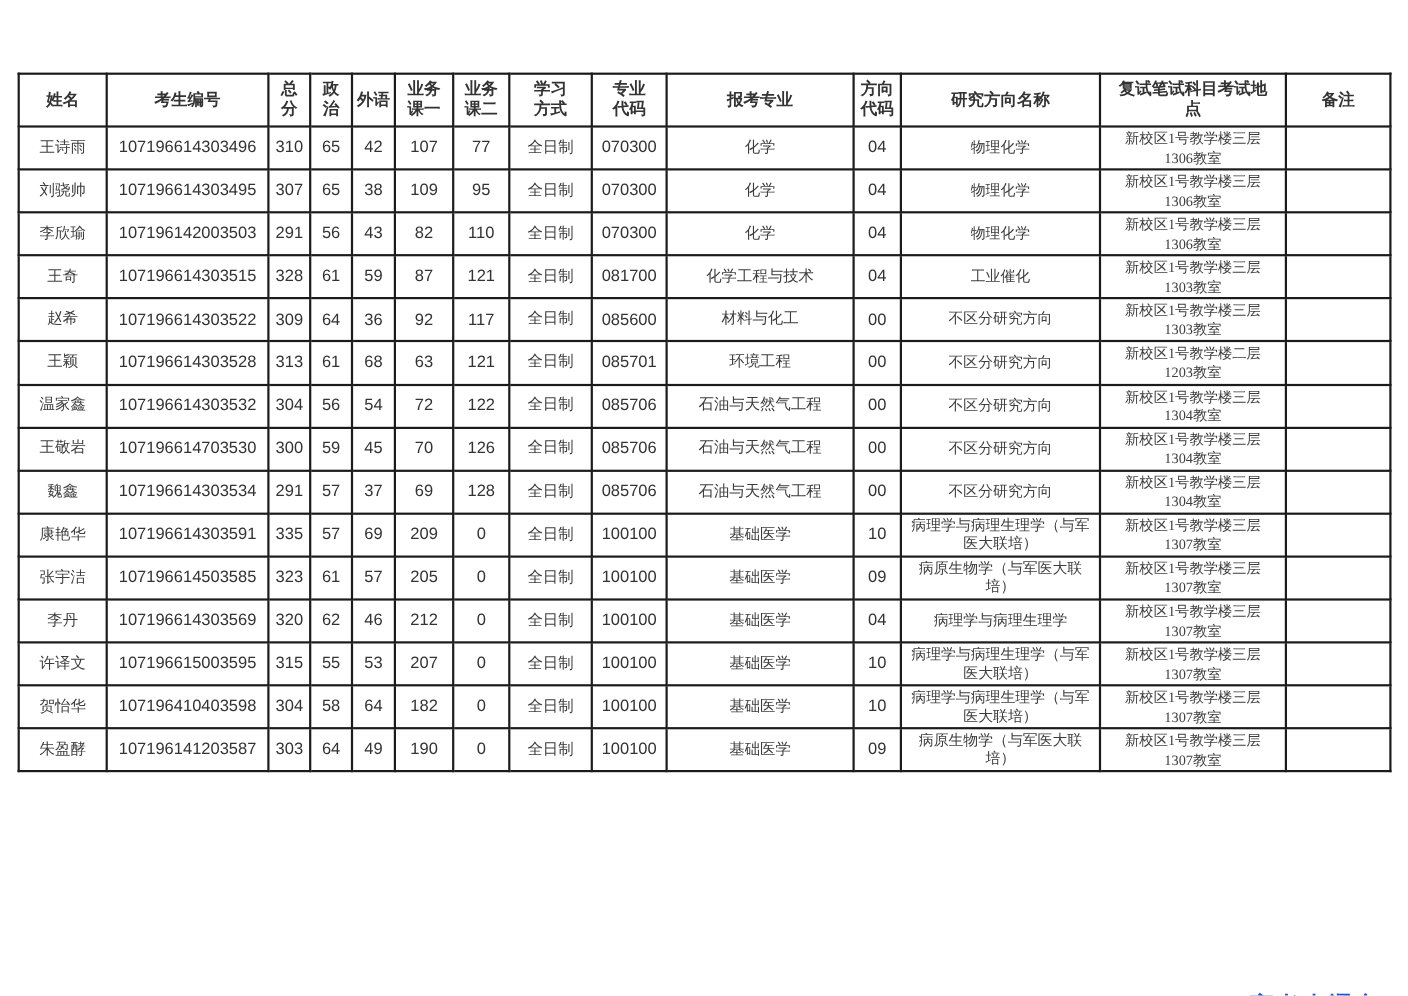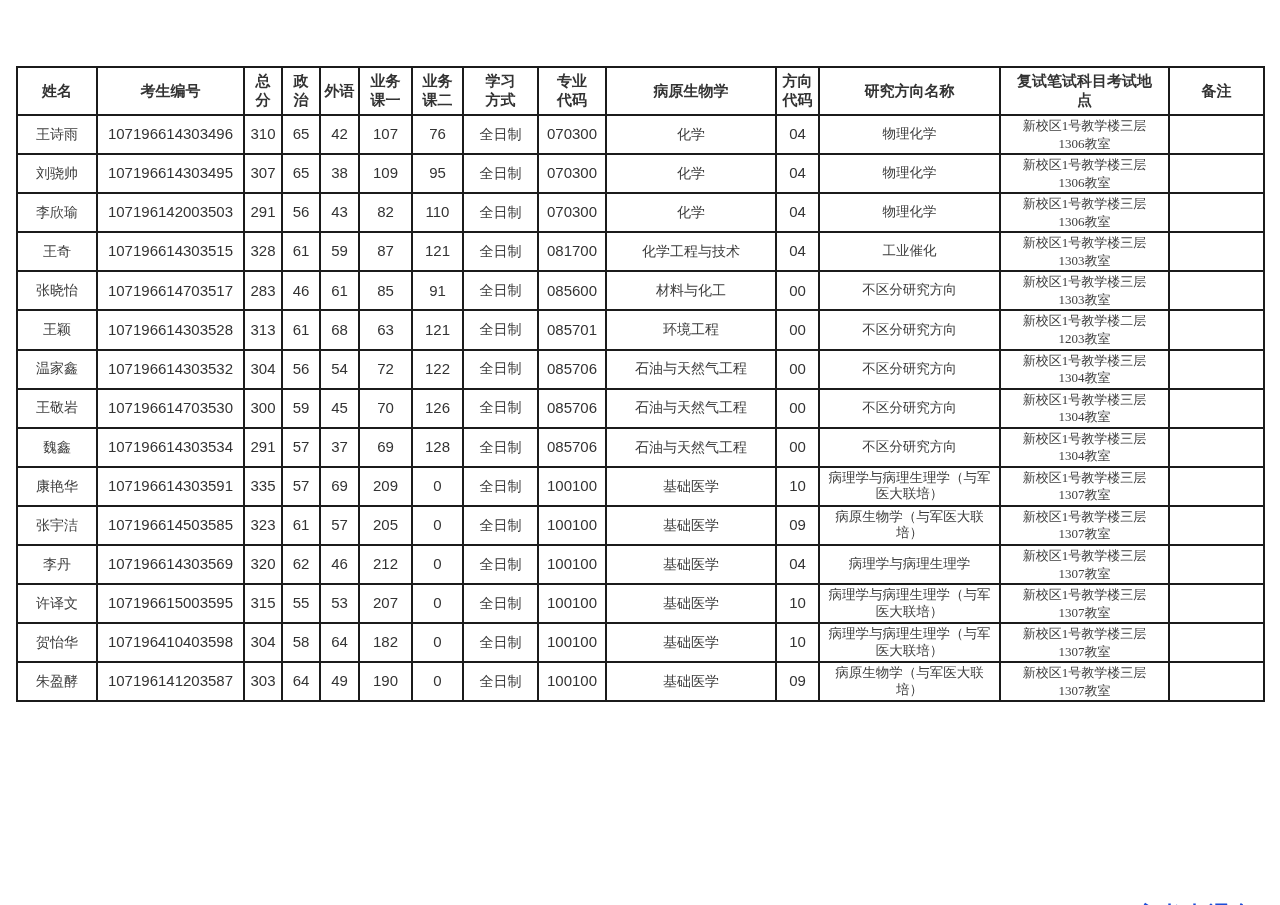--- a/index.html
+++ b/index.html
@@ -74,38 +74,38 @@
 治</th>
       <th>外语</th>
       <th>业务
 课一</th>
       <th>业务
 课二</th>
       <th>学习
 方式</th>
       <th>专业
 代码</th>
-      <th>病原生物学</th>
+      <th>报考专业</th>
       <th>方向
 代码</th>
       <th>研究方向名称</th>
       <th>复试笔试科目考试地
 点</th>
       <th>备注</th>
     </tr>
   </thead>
   <tbody>
       <tr>
         <td class="col-name">王诗雨</td>
         <td class="col-candidate_no">107196614303496</td>
         <td class="col-total">310</td>
         <td class="col-politics">65</td>
         <td class="col-foreign_language">42</td>
         <td class="col-course1">107</td>
-        <td class="col-course2">76</td>
+        <td class="col-course2">77</td>
         <td class="col-study_mode">全日制</td>
         <td class="col-major_code">070300</td>
         <td class="col-major">化学</td>
         <td class="col-direction_code">04</td>
         <td class="col-direction">物理化学</td>
         <td class="col-exam_location">新校区1号教学楼三层
 1306教室</td>
         <td class="col-remark"></td>
       </tr>
       <tr>
@@ -153,27 +153,27 @@
         <td class="col-study_mode">全日制</td>
         <td class="col-major_code">081700</td>
         <td class="col-major">化学工程与技术</td>
         <td class="col-direction_code">04</td>
         <td class="col-direction">工业催化</td>
         <td class="col-exam_location">新校区1号教学楼三层
 1303教室</td>
         <td class="col-remark"></td>
       </tr>
       <tr>
-        <td class="col-name">张晓怡</td>
-        <td class="col-candidate_no">107196614703517</td>
-        <td class="col-total">283</td>
-        <td class="col-politics">46</td>
-        <td class="col-foreign_language">61</td>
-        <td class="col-course1">85</td>
-        <td class="col-course2">91</td>
+        <td class="col-name">赵希</td>
+        <td class="col-candidate_no">107196614303522</td>
+        <td class="col-total">309</td>
+        <td class="col-politics">64</td>
+        <td class="col-foreign_language">36</td>
+        <td class="col-course1">92</td>
+        <td class="col-course2">117</td>
         <td class="col-study_mode">全日制</td>
         <td class="col-major_code">085600</td>
         <td class="col-major">材料与化工</td>
         <td class="col-direction_code">00</td>
         <td class="col-direction">不区分研究方向</td>
         <td class="col-exam_location">新校区1号教学楼三层
 1303教室</td>
         <td class="col-remark"></td>
       </tr>
       <tr>

